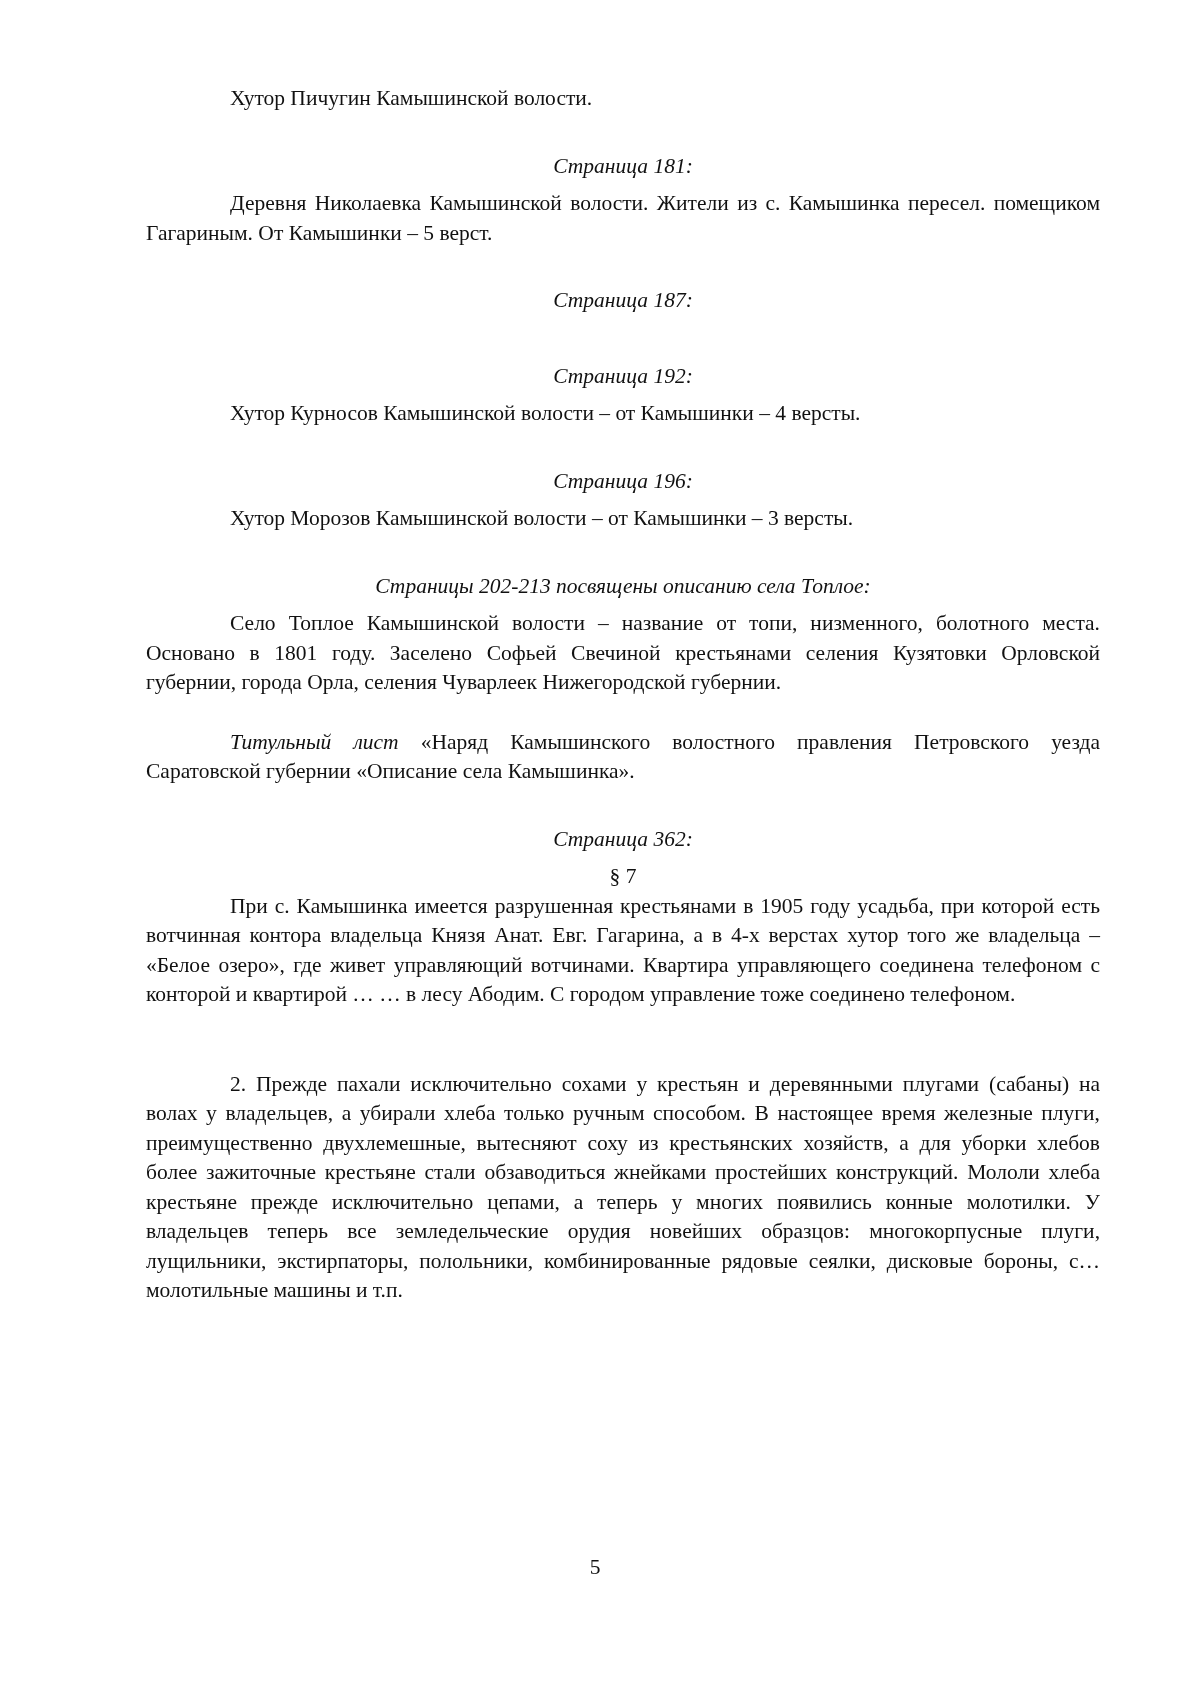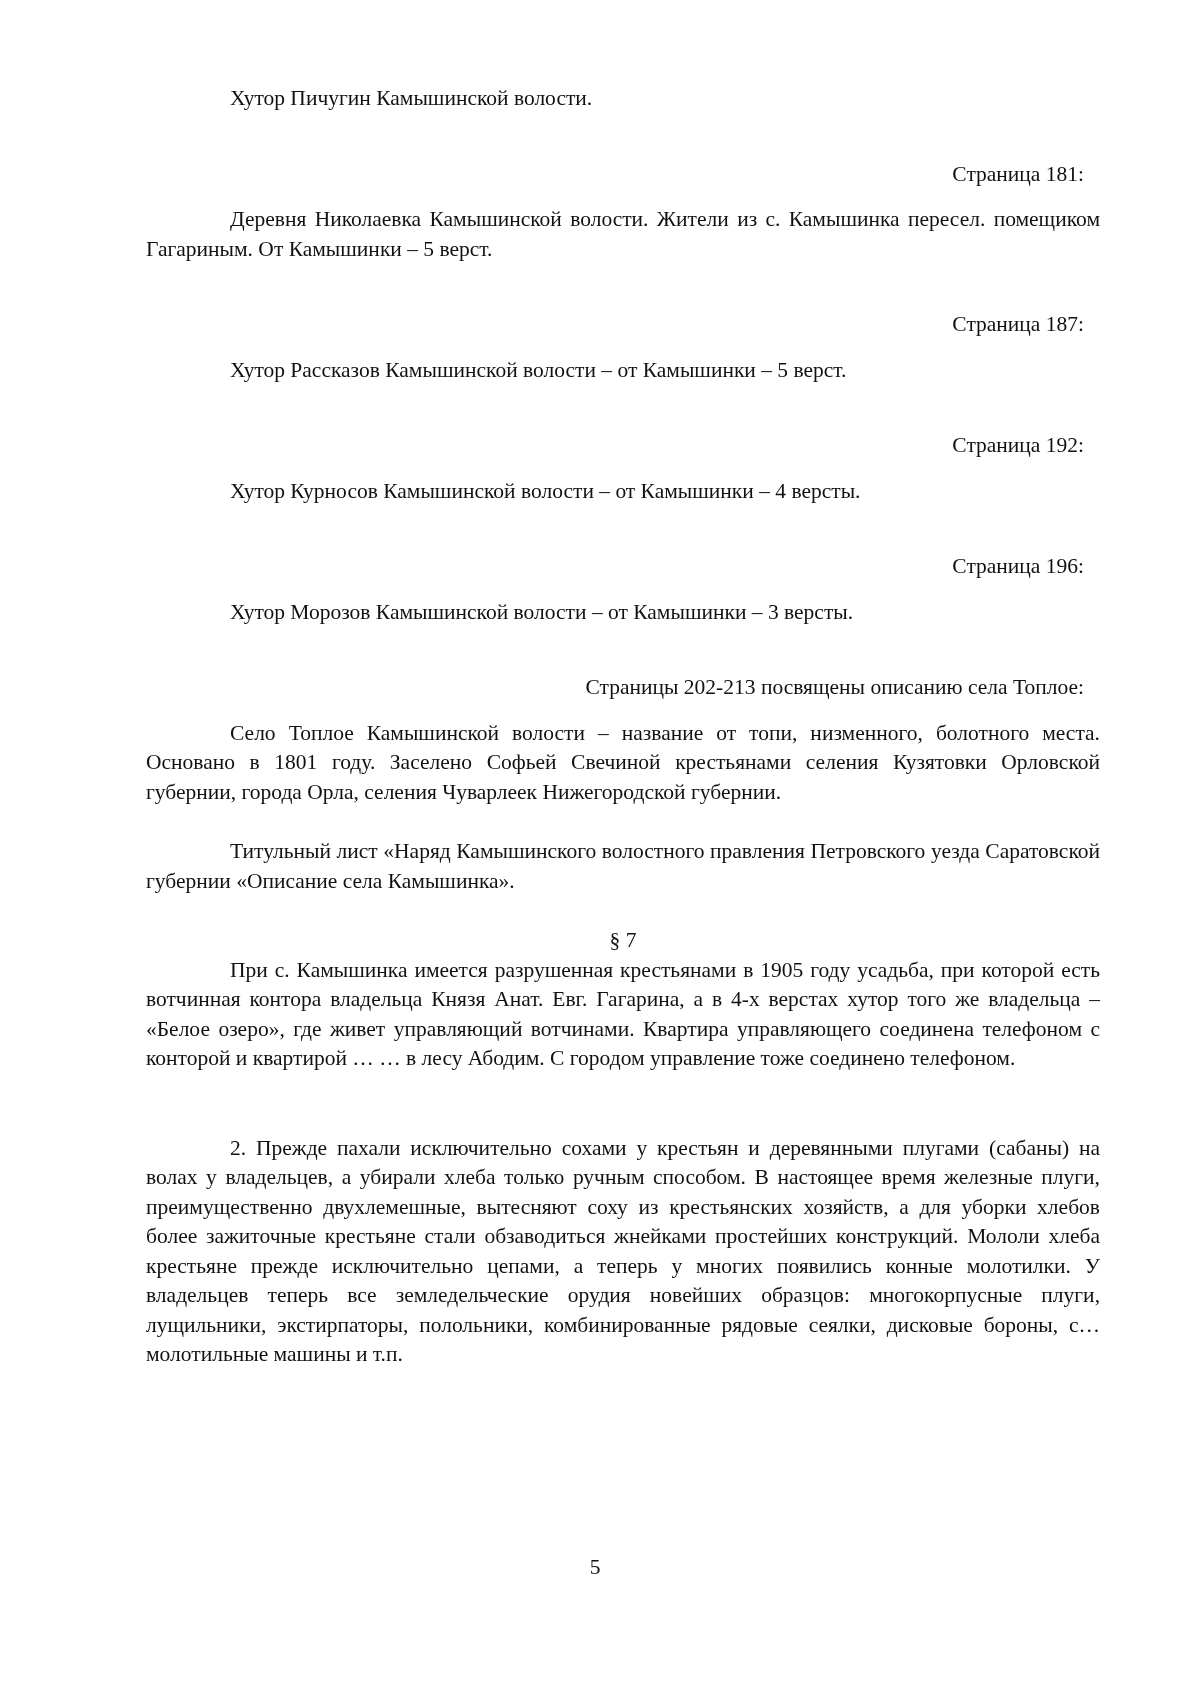--- a/index.html
+++ b/index.html
@@ -33,33 +33,35 @@
     }
     .p {
       margin: 0;
       text-align: justify;
       text-indent: 84px;
     }
     .p.no-justify {
       text-align: left;
     }
     .page-ref {
-      margin: 16px;
-      text-align: right;
+      margin: 8px;
+      font-style: italic;
+      text-align: center;
       text-indent: 0;
     }
     .centered {
       margin: 0;
       text-align: center;
       text-indent: 0;
     }
     .gap {
       height: 30px;
     }
     .italic {
+      font-style: italic;
     }
     .page-number {
       position: absolute;
       top: 1553px;
       left: 0;
       width: 1190px;
       text-align: center;
       font-size: 21.5px;
       line-height: 29px;
       font-family: "Liberation Serif", "DejaVu Serif", serif;
@@ -74,21 +76,20 @@
     <p class="p no-justify">Хутор Пичугин Камышинской волости.</p>
 
     <div class="gap"></div>
 
     <p class="page-ref">Страница 181:</p>
     <p class="p">Деревня Николаевка Камышинской волости. Жители из с. Камышинка пересел. помещиком Гагариным. От Камышинки – 5 верст.</p>
 
     <div class="gap"></div>
 
     <p class="page-ref">Страница 187:</p>
-    <p class="p no-justify">Хутор Рассказов Камышинской волости – от Камышинки – 5 верст.</p>
 
     <div class="gap"></div>
 
     <p class="page-ref">Страница 192:</p>
     <p class="p no-justify">Хутор Курносов Камышинской волости – от Камышинки – 4 версты.</p>
 
     <div class="gap"></div>
 
     <p class="page-ref">Страница 196:</p>
     <p class="p no-justify">Хутор Морозов Камышинской волости – от Камышинки – 3 версты.</p>
@@ -97,20 +98,21 @@
 
     <p class="page-ref">Страницы 202-213 посвящены описанию села Топлое:</p>
     <p class="p">Село Топлое Камышинской волости – название от топи, низменного, болотного места. Основано в 1801 году. Заселено Софьей Свечиной крестьянами селения Кузятовки Орловской губернии, города Орла, селения Чуварлеек Нижегородской губернии.</p>
 
     <div class="gap"></div>
 
     <p class="p"><span class="italic">Титульный лист</span><span> «Наряд Камышинского волостного правления Петровского уезда Саратовской губернии «Описание села Камышинка».</span></p>
 
     <div class="gap"></div>
 
+    <p class="page-ref">Страница 362:</p>
     <p class="centered">§ 7</p>
     <p class="p">При с. Камышинка имеется разрушенная крестьянами в 1905 году усадьба, при которой есть вотчинная контора владельца Князя Анат. Евг. Гагарина, а в 4-х верстах хутор того же владельца – «Белое озеро», где живет управляющий вотчинами. Квартира управляющего соединена телефоном с конторой и квартирой … … в лесу Абодим. С городом управление тоже соединено телефоном.</p>
 
     <div class="gap"></div>
 
 
     <div class="gap"></div>
 
     <p class="p">2. Прежде пахали исключительно сохами у крестьян и деревянными плугами (сабаны) на волах у владельцев, а убирали хлеба только ручным способом. В настоящее время железные плуги, преимущественно двухлемешные, вытесняют соху из крестьянских хозяйств, а для уборки хлебов более зажиточные крестьяне стали обзаводиться жнейками простейших конструкций. Мололи хлеба крестьяне прежде исключительно цепами, а теперь у многих появились конные молотилки. У владельцев теперь все земледельческие орудия новейших образцов: многокорпусные плуги, лущильники, экстирпаторы, полольники, комбинированные рядовые сеялки, дисковые бороны, с… молотильные машины и т.п.</p>
 

